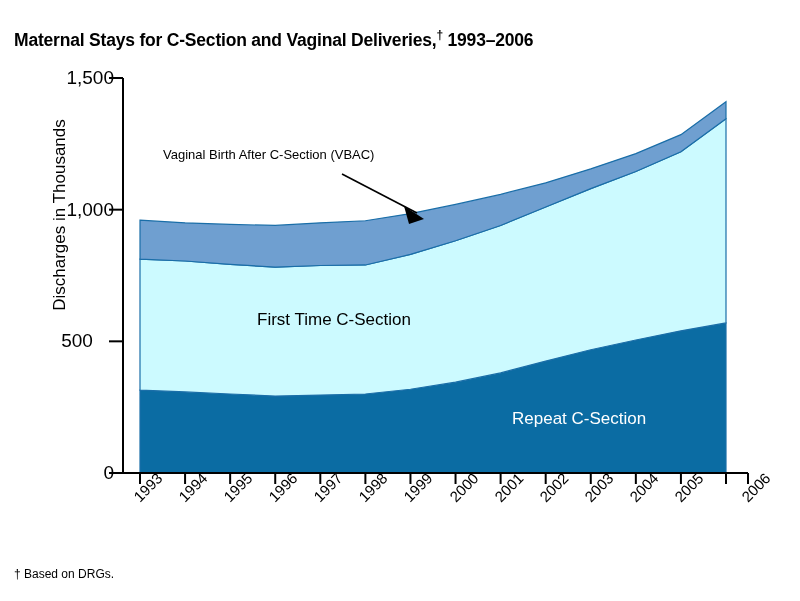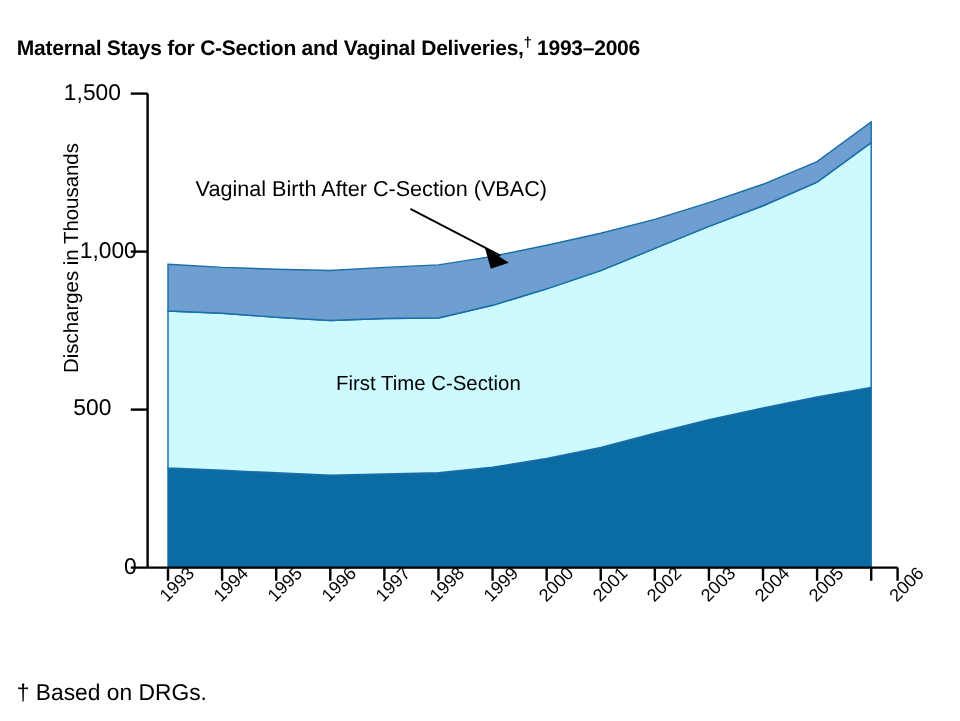--- a/index.html
+++ b/index.html
@@ -83,46 +83,46 @@
     top: 0;
     width: 800px;
     height: 601px;
   }
 
   #band-label-firsttime {
     position: absolute;
     font-size: 17px;
     color: #000000;
     white-space: nowrap;
-    left: 280px;
+    left: 257px;
     top: 310px;
     text-align: center;
   }
   #band-label-repeat {
     position: absolute;
     font-size: 17px;
     color: #ffffff;
     white-space: nowrap;
     left: 512px;
     top: 409px;
   }
   #annotation-vbac {
     position: absolute;
-    font-size: 18px;
+    font-size: 13px;
     color: #000000;
     white-space: nowrap;
     left: 163px;
     top: 147px;
   }
 
   #footnote {
     position: absolute;
     left: 14px;
     top: 567px;
-    font-size: 19px;
+    font-size: 12px;
     color: #000000;
     white-space: nowrap;
   }
 </style>
 </head>
 <body>
 
 <div id="chart-title">
   <span>Maternal Stays for C-Section and Vaginal Deliveries,</span><span class="dagger">†</span><span> 1993–2006</span>
 </div>
@@ -162,36 +162,37 @@
         <line x1="342" y1="174" x2="417" y2="213" stroke="#000" stroke-width="1.6"></line>
         <polygon points="424,219 404,206 409,224" fill="#000"></polygon>
       </g>
   </svg>
 
   <div id="y-axis-title">Discharges in Thousands</div>
   <div id="y-labels">
       <div class="y-tick-label" style="top: 463px;">0</div>
       <div class="y-tick-label" style="top: 331.333px; text-align: center;">500</div>
       <div class="y-tick-label" style="top: 199.667px;">1,000</div>
-      <div class="y-tick-label" style="top: 68px; text-align: center;">1,500</div>
+      <div class="y-tick-label" style="top: 68px;">1,500</div>
     </div>
   <div id="x-labels">
       <div class="x-tick-label" style="left: 130px; top: 493px;">1993</div>
       <div class="x-tick-label" style="left: 175.077px; top: 493px;">1994</div>
       <div class="x-tick-label" style="left: 220.154px; top: 493px;">1995</div>
       <div class="x-tick-label" style="left: 265.231px; top: 493px;">1996</div>
       <div class="x-tick-label" style="left: 310.308px; top: 493px;">1997</div>
       <div class="x-tick-label" style="left: 355.385px; top: 493px;">1998</div>
       <div class="x-tick-label" style="left: 400.462px; top: 493px;">1999</div>
       <div class="x-tick-label" style="left: 445.538px; top: 493px;">2000</div>
       <div class="x-tick-label" style="left: 490.615px; top: 493px;">2001</div>
       <div class="x-tick-label" style="left: 535.692px; top: 493px;">2002</div>
       <div class="x-tick-label" style="left: 580.769px; top: 493px;">2003</div>
       <div class="x-tick-label" style="left: 625.846px; top: 493px;">2004</div>
       <div class="x-tick-label" style="left: 670.923px; top: 493px;">2005</div>
       <div class="x-tick-label" style="left: 738px; top: 493px;">2006</div>
     </div>
 
   <div id="annotation-vbac">Vaginal Birth After C-Section (VBAC)</div>
   <div id="band-label-firsttime">First Time C-Section</div>
+  <div id="band-label-repeat">Repeat C-Section</div>
 </div>
 
 <div id="footnote">† Based on DRGs.</div>
 
 </body></html>

